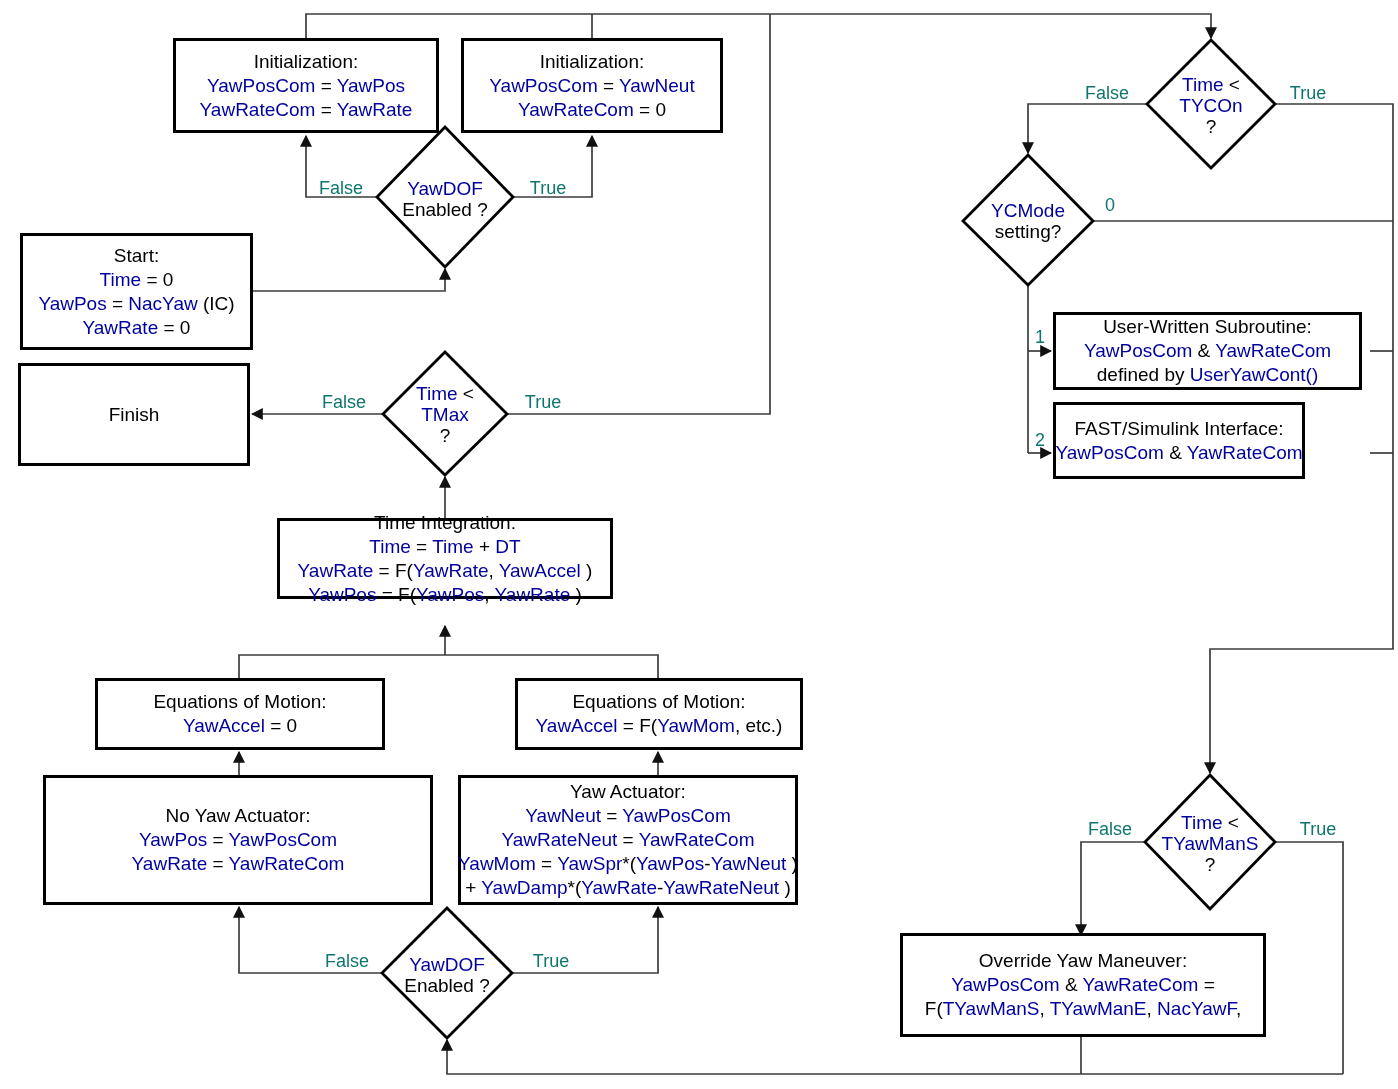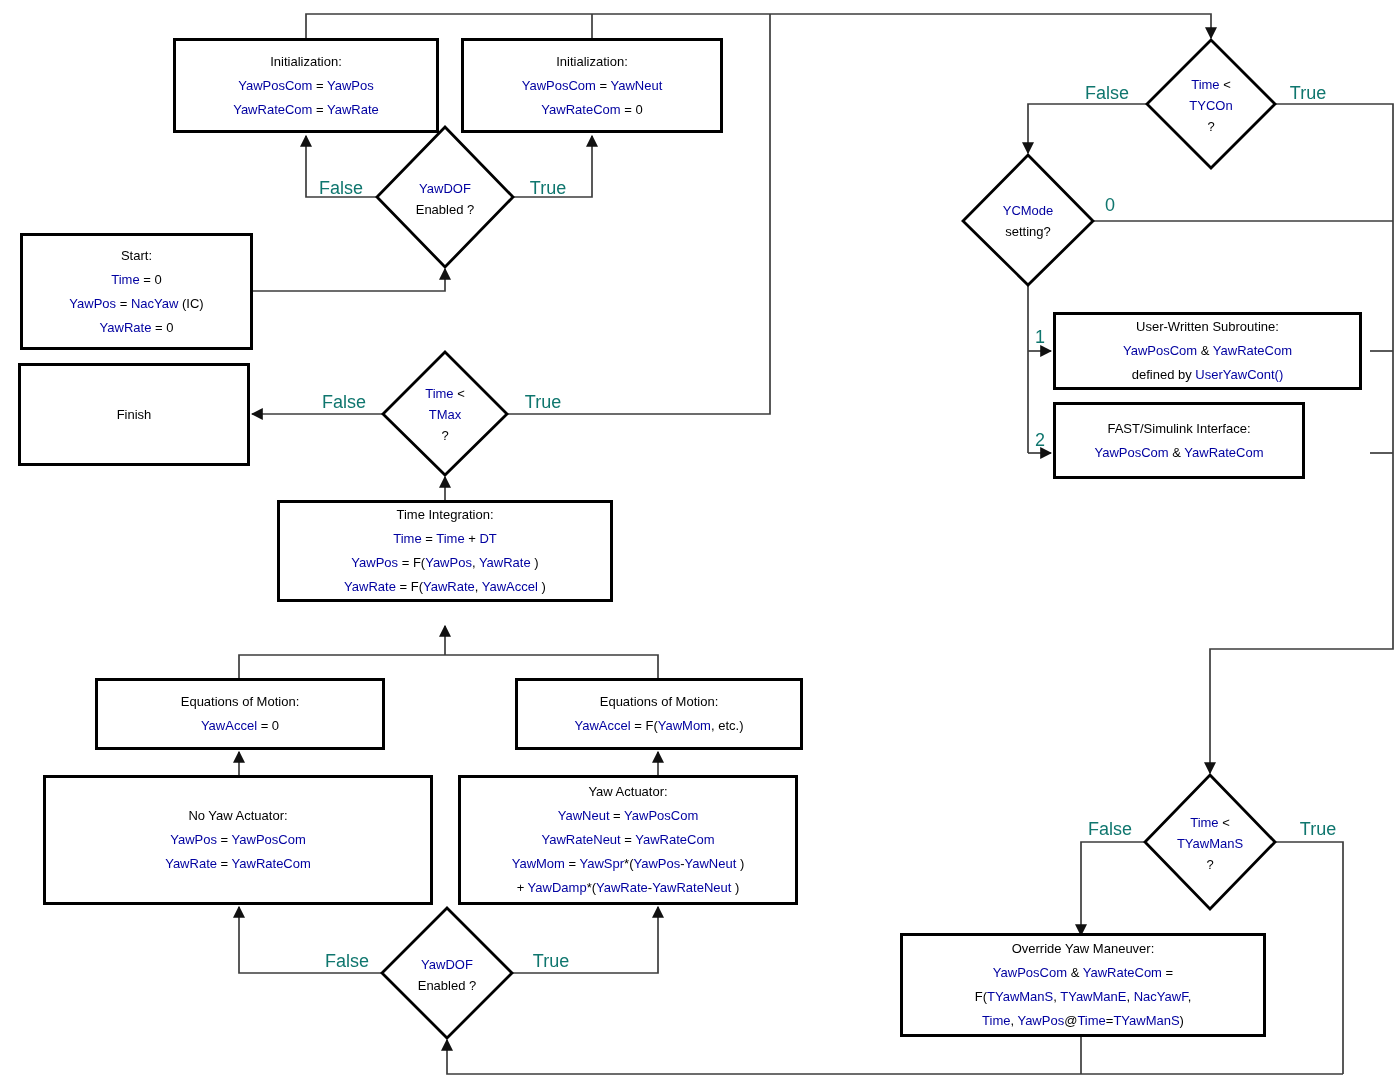--- a/index.html
+++ b/index.html
@@ -3,21 +3,21 @@
 <meta charset="utf-8">
 <style>
   html,body{margin:0;padding:0;background:#fff;}
   .canvas{position:relative;width:1398px;height:1089px;background:#ffffff;overflow:hidden;
           font-family:"Liberation Sans","DejaVu Sans",sans-serif;}
   svg.wires{position:absolute;left:0;top:0;}
   .wire{fill:none;stroke:#3d3d3d;stroke-width:1.7;}
   .diamond{fill:#ffffff;stroke:#000000;stroke-width:2.8;}
   .box{position:absolute;background:#fff;border:3px solid #000;box-sizing:border-box;
        display:flex;flex-direction:column;justify-content:center;align-items:center;}
-  .ln{line-height:24px;font-size:13px;white-space:pre;text-align:center;}
+  .ln{line-height:24px;font-size:19px;white-space:pre;text-align:center;}
   .seg.k{color:#000000;}
   .seg.b{color:#0000A0;}
   .seg.bi{color:#000000;font-weight:700;font-style:italic;}
   .dtext{position:absolute;transform:translate(-50%,-50%);text-align:center;}
   .dtext .ln{line-height:21px;}
   .elabel{position:absolute;transform:translate(-50%,-50%);font-size:18px;color:#0f766e;white-space:nowrap;}
 </style>
 </head>
 <body>
 
@@ -81,25 +81,25 @@
     <div class="ln"><span class="seg k">Start:</span></div>
     <div class="ln"><span class="seg b">Time</span><span class="seg k"> = 0</span></div>
     <div class="ln"><span class="seg b">YawPos</span><span class="seg k"> = </span><span class="seg b">NacYaw</span><span class="seg k"> (IC)</span></div>
     <div class="ln"><span class="seg b">YawRate</span><span class="seg k"> = 0</span></div>
   </div>
 
   <div class="box" style="left:18px;top:363px;width:232px;height:103px">
     <div class="ln"><span class="seg k">Finish</span></div>
   </div>
 
-  <div class="box" style="left:277px;top:500px;width:336px;height:102px">
+  <div class="box" style="left:277px;top:518px;width:336px;height:81px">
     <div class="ln"><span class="seg k">Time Integration:</span></div>
     <div class="ln"><span class="seg b">Time</span><span class="seg k"> = </span><span class="seg b">Time</span><span class="seg k"> + </span><span class="seg b">DT</span></div>
+    <div class="ln"><span class="seg b">YawRate</span><span class="seg k"> = F(</span><span class="seg b">YawRate</span><span class="seg k">, </span><span class="seg b">YawAccel</span><span class="seg k"> )</span></div>
     <div class="ln"><span class="seg b">YawPos</span><span class="seg k"> = F(</span><span class="seg b">YawPos</span><span class="seg k">, </span><span class="seg b">YawRate</span><span class="seg k"> )</span></div>
-    <div class="ln"><span class="seg b">YawRate</span><span class="seg k"> = F(</span><span class="seg b">YawRate</span><span class="seg k">, </span><span class="seg b">YawAccel</span><span class="seg k"> )</span></div>
   </div>
 
   <div class="box" style="left:95px;top:678px;width:290px;height:72px">
     <div class="ln"><span class="seg k">Equations of Motion:</span></div>
     <div class="ln"><span class="seg b">YawAccel</span><span class="seg k"> = 0</span></div>
   </div>
 
   <div class="box" style="left:515px;top:678px;width:288px;height:72px">
     <div class="ln"><span class="seg k">Equations of Motion:</span></div>
     <div class="ln"><span class="seg b">YawAccel</span><span class="seg k"> = F(</span><span class="seg b">YawMom</span><span class="seg k">, etc.)</span></div>
@@ -127,21 +127,20 @@
 
   <div class="box" style="left:1053px;top:402px;width:252px;height:77px">
     <div class="ln"><span class="seg k">FAST/Simulink Interface:</span></div>
     <div class="ln"><span class="seg b">YawPosCom</span><span class="seg k"> &amp; </span><span class="seg b">YawRateCom</span></div>
   </div>
 
   <div class="box" style="left:900px;top:933px;width:366px;height:104px">
     <div class="ln"><span class="seg k">Override Yaw Maneuver:</span></div>
     <div class="ln"><span class="seg b">YawPosCom</span><span class="seg k"> &amp; </span><span class="seg b">YawRateCom</span><span class="seg k"> =</span></div>
     <div class="ln"><span class="seg k">F(</span><span class="seg b">TYawManS</span><span class="seg k">, </span><span class="seg b">TYawManE</span><span class="seg k">, </span><span class="seg b">NacYawF</span><span class="seg k">,</span></div>
-    <div class="ln"><span class="seg b">Time</span><span class="seg k">, </span><span class="seg b">YawPos</span><span class="seg k">@</span><span class="seg b">Time</span><span class="seg k">=</span><span class="seg b">TYawManS</span><span class="seg k">)</span></div>
   </div>
 
   <div class="dtext" style="left:445px;top:199px">
     <div class="ln"><span class="seg b">YawDOF</span></div>
     <div class="ln"><span class="seg k">Enabled ?</span></div>
   </div>
   <div class="dtext" style="left:445px;top:414px">
     <div class="ln"><span class="seg b">Time</span><span class="seg k"> &lt;</span></div>
     <div class="ln"><span class="seg b">TMax</span></div>
     <div class="ln"><span class="seg k">?</span></div>

